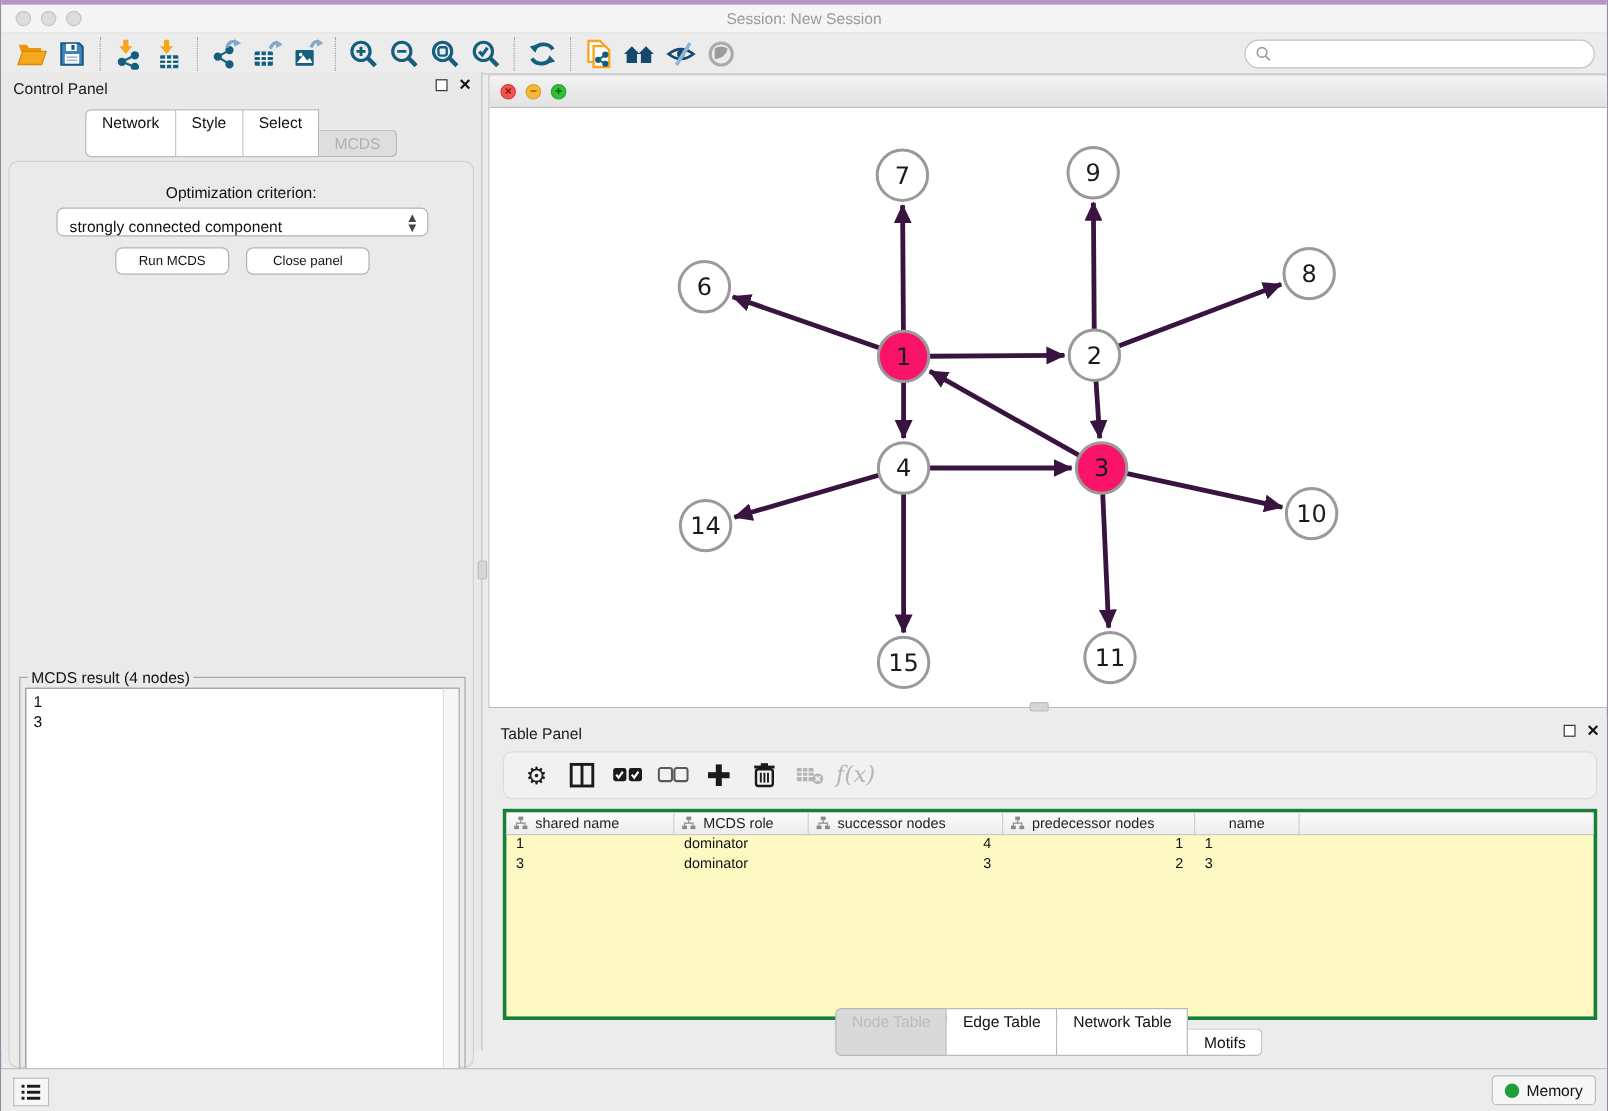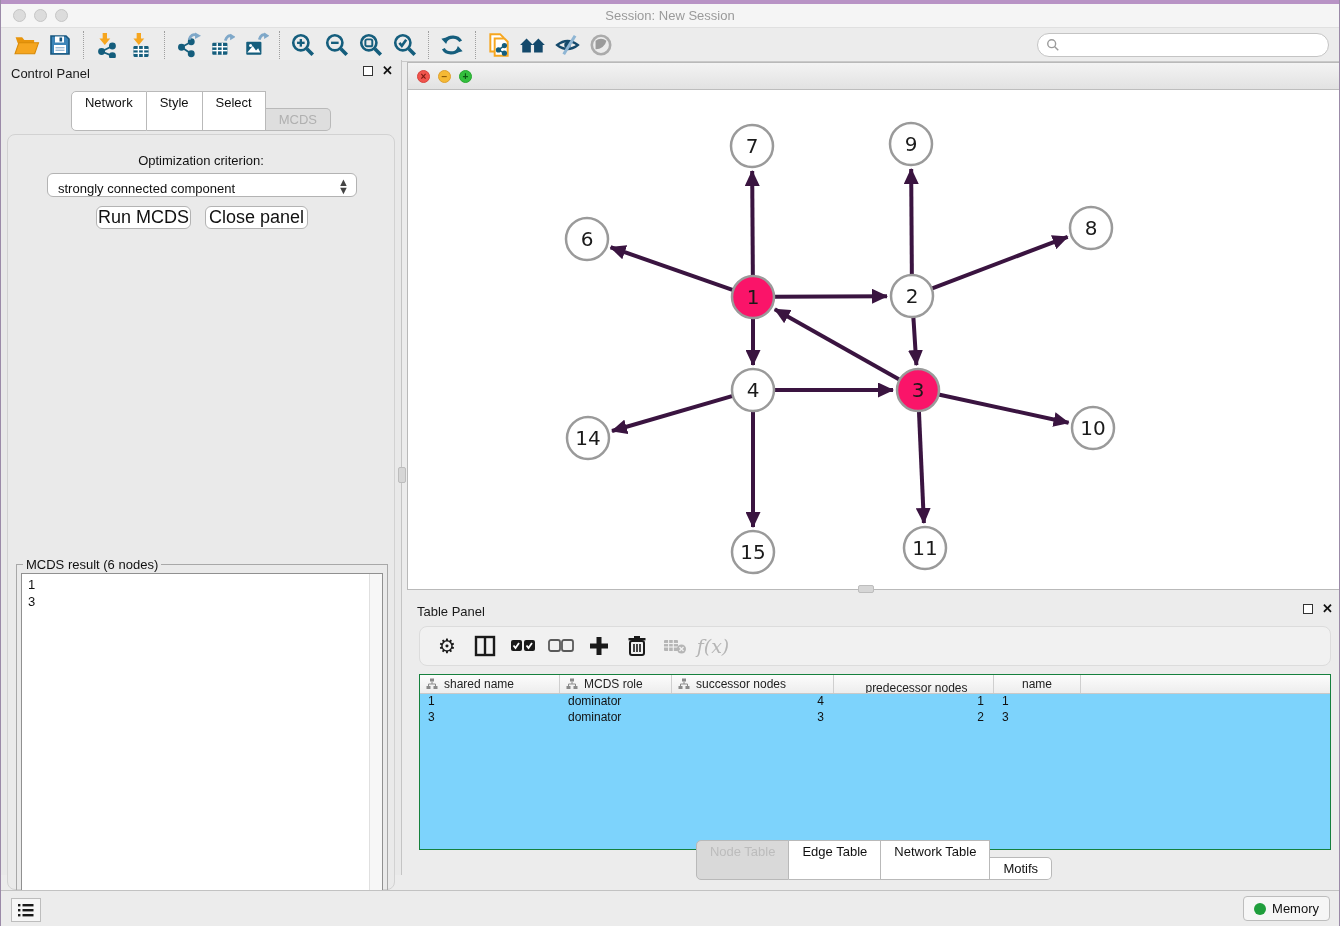--- a/index.html
+++ b/index.html
@@ -38,21 +38,21 @@
   .tab:last-child { border-radius:0 5px 5px 0;margin-top:17px; }
   .tab.sel { background:#dedede; color:#b0b0b0; }
   .ctrl-body { position:absolute; left:6px; top:55px; width:388px; height:756px; background:#eaeaea;
                border:1px solid #d2d2d2; border-radius:8px;margin-top:19px; }
   .opt-label { position:absolute; left:0; width:100%; top:18px; text-align:center; font-size:13px; color:#111; }
   .combo { position:absolute; left:39px; top:38px; width:310px; height:24px; background:#fff;
            border:1px solid #b3b3b3; border-radius:6px; font-size:13px; color:#111;
            display:flex; align-items:flex-end; padding-left:10px; }
   .combo .stepper { position:absolute; right:7px; top:4px; font-size:11px; color:#444; line-height:8px; text-align:center; }
   .btn { position:absolute; height:23px; background:#fff; border:1px solid #b3b3b3; border-radius:6px;
-         font-size:18px; color:#111; display:flex; align-items:center; justify-content:center; }
+         font-size:11px; color:#111; display:flex; align-items:center; justify-content:center; }
   .groupbox { position:absolute; left:8px; top:429px; width:372px; height:378px; border:1px solid #a8a8a8; }
   .groupbox .legend { position:absolute; left:6px; top:-8px; background:#eaeaea; padding:0 3px; font-size:13px; color:#111; }
   .result-area { position:absolute; left:4px; top:8px; right:4px; bottom:5px; background:#fff;
                  border:1px solid #909090; font-size:13px; color:#111; padding:2px 0 0 6px; line-height:17px;
                  white-space:pre; }
   .result-scroll { position:absolute; right:5px; top:9px; width:13px; bottom:6px; background:#f7f7f7; border-left:1px solid #e0e0e0; }
 
   
   .netwin { position:absolute; left:406px; top:62px; width:933px; height:528px; background:#fff;
             border:1px solid #b9b9b9; }
@@ -71,21 +71,21 @@
   .grip-v { position:absolute; left:397px; top:467px; width:8px; height:16px; background:#d6d6d6; border:1px solid #bdbdbd; border-radius:2px; }
   .grip-h { position:absolute; left:857px; top:585px; width:16px; height:8px; background:#d6d6d6; border:1px solid #bdbdbd; border-radius:2px; }
 
   
   .tablepanel { position:absolute; left:406px; top:598px; width:934px; height:292px; background:#ececec; }
   .tp-toolbar { position:absolute; left:12px; top:28px; right:10px; height:40px; background:#f1f1f1;
                 border:1px solid #dcdcdc; border-radius:8px; display:flex; align-items:center; padding-left:10px; gap:4px; }
   .tp-icon { width:34px; height:32px; display:flex; align-items:center; justify-content:center; font-size:20px; color:#1a1a1a; }
   .tp-icon.dim { color:#b5b5b5; }
   .fx { font-family:"DejaVu Serif", serif; font-style:italic; font-size:19px; color:#b5b5b5; }
-  .ttable { position:absolute; left:12px; top:76px; right:10px; bottom:40px; background:#7dd3fc; border:1px solid #15803d; overflow:hidden; }
+  .ttable { position:absolute; left:12px; top:76px; right:10px; bottom:40px; background:#fef9c3; border:3px solid #15803d; overflow:hidden; }
   .thead { display:flex; height:19px; background:linear-gradient(#fcfcfc,#ededed); border-bottom:1px solid #c9c9c9; }
   .th { display:flex; align-items:center; font-size:12px; color:#222; border-right:1px solid #cfcfcf;
         padding-left:6px; gap:6px; overflow:hidden; }
   .trow { display:flex; height:16px; font-size:12px; color:#111; }
   .td { padding:0 10px 0 8px; overflow:hidden; white-space:nowrap; }
   .tp-tabs { position:absolute; left:0; right:0; bottom:10px; display:flex; justify-content:center; }
   .tp-tabs .tab.sel { background:#d9d9d9; color:#bcbcbc; }
 
   
   .statusbar { position:absolute; left:0; bottom:0; width:100%; height:36px; background:#ececec; border-top:1px solid #c2c2c2; }
@@ -291,21 +291,21 @@
     </div>
   <div class="ctrl-body">
     <div class="opt-label">Optimization criterion:</div>
     <div class="combo">
       <span>strongly connected component</span>
       <span class="stepper">▲<br>▼</span>
     </div>
     <div class="btn" style="left:88px; top:71px; width:95px;">Run MCDS</div>
     <div class="btn" style="left:197px; top:71px; width:103px;">Close panel</div>
     <div class="groupbox">
-      <span class="legend">MCDS result (6 nodes)</span>
+      <span class="legend">MCDS result (4 nodes)</span>
       <div class="result-area" id="result-lines">1
 3</div>
       <div class="result-scroll"></div>
     </div>
   </div>
 </div>
 
 <div class="netwin">
   <div class="netwin-titlebar">
     <div class="mac-dots">
@@ -480,21 +480,21 @@
           <svg width="12" height="12" viewBox="0 0 12 12">
             <g fill="#8a8a8a">
               <rect x="4" y="0.5" width="4" height="3"></rect>
               <rect x="0.5" y="8" width="4" height="3"></rect>
               <rect x="7.5" y="8" width="4" height="3"></rect>
             </g>
             <path d="M6 3.5 V6 M2.5 8 V6 H9.5 V8" stroke="#8a8a8a" fill="none" stroke-width="1"></path>
           </svg>
           <span>successor nodes</span>
         </div>
-        <div class="th" style="width: 160px; flex-direction: column;">
+        <div class="th" style="width: 160px;">
           <svg width="12" height="12" viewBox="0 0 12 12">
             <g fill="#8a8a8a">
               <rect x="4" y="0.5" width="4" height="3"></rect>
               <rect x="0.5" y="8" width="4" height="3"></rect>
               <rect x="7.5" y="8" width="4" height="3"></rect>
             </g>
             <path d="M6 3.5 V6 M2.5 8 V6 H9.5 V8" stroke="#8a8a8a" fill="none" stroke-width="1"></path>
           </svg>
           <span>predecessor nodes</span>
         </div>

